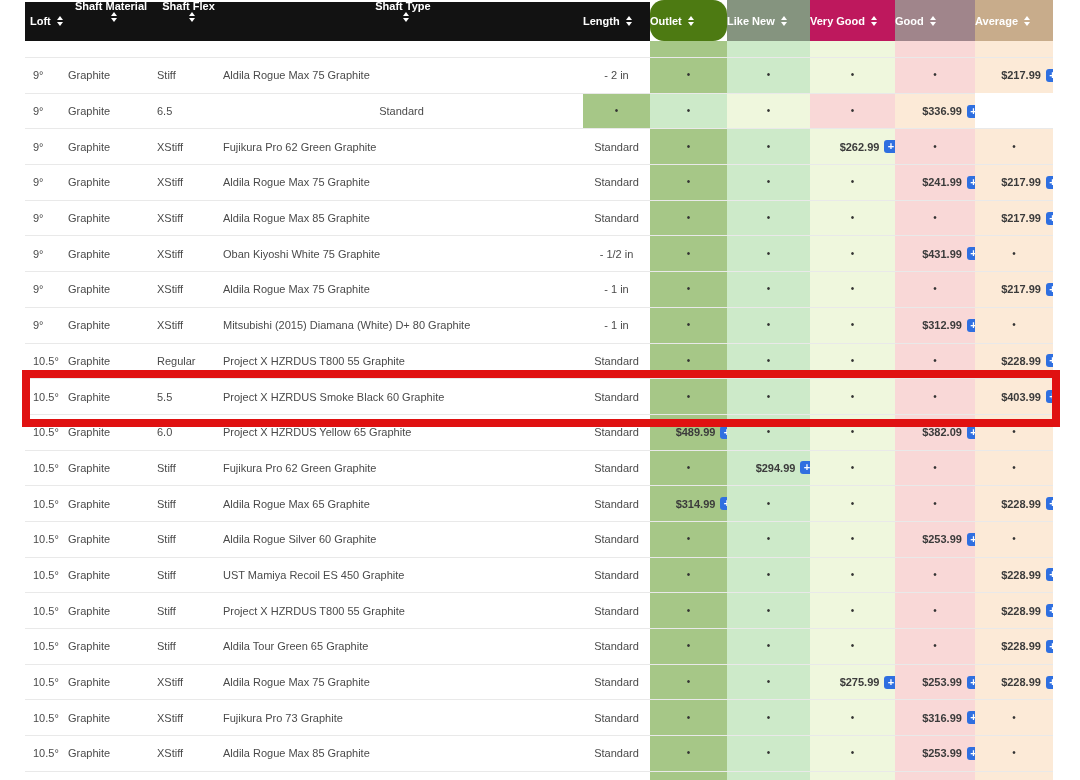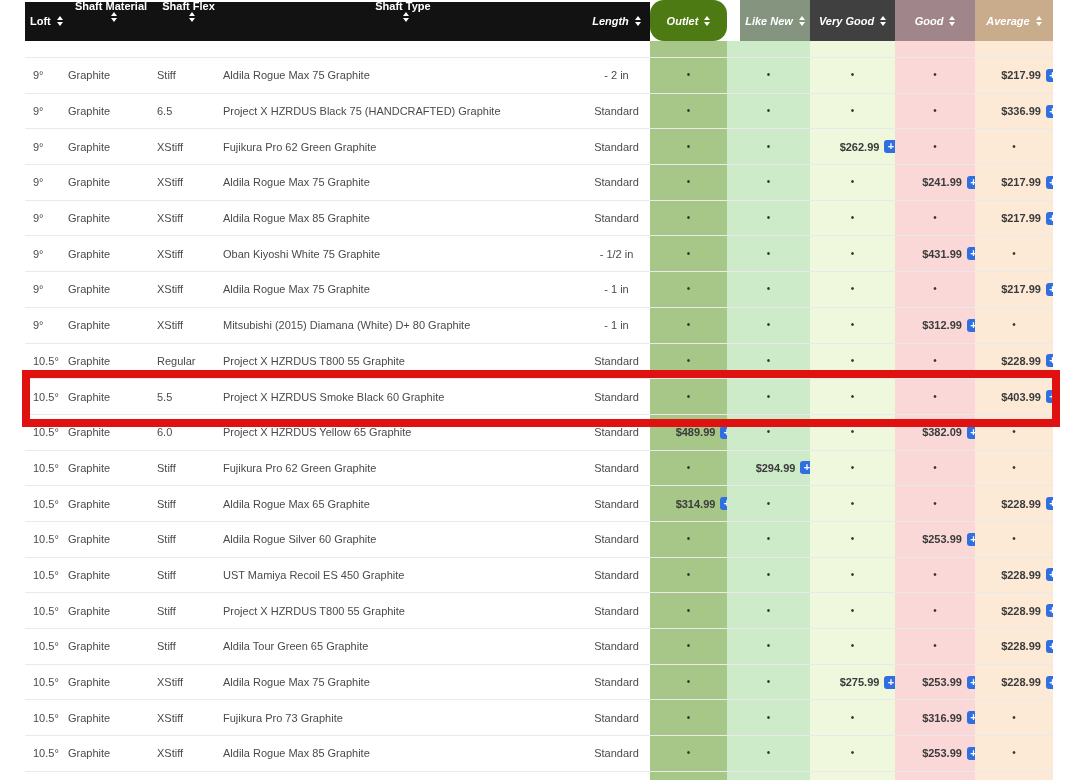--- a/index.html
+++ b/index.html
@@ -15,24 +15,24 @@
     margin-left:25px;width:1028px;box-sizing:border-box;
   }
   
   .thead .cell{
     height:41px;display:flex;align-items:center;box-sizing:border-box;
     color:#ffffff;font-size:11px;font-weight:bold;white-space:nowrap;
   }
   .h0,.h1,.h2,.h3,.h4{background:#121212;box-shadow:inset 0 2px 0 #ffffff;}
   .h0{padding-left:5px;}
   .h1,.h2,.h3{padding-left:3px;flex-direction:column;}
-  .h4,.h5,.h6,.h7,.h8,.h9{justify-content:center;font-style:italic;}
+  .h4,.h5,.h6,.h7,.h8,.h9{}
   .h5{background:#4d7a12;border-radius:14px;}
-  .h6{background:#85947f;margin-left:13px;}
-  .h7{background:#404040;color:#fdfdf2;}
+  .h6{background:#85947f;}
+  .h7{background:#be185d;color:#fdfdf2;}
   .h8{background:#a0858b;}
   .h9{background:#c8ac8b;color:#fbf3e4;}
   .sort{display:inline-flex;flex-direction:column;gap:2px;margin-left:6px;}
   .sort i{display:block;width:0;height:0;border-left:3px solid transparent;border-right:3px solid transparent;}
   .sort .up{border-bottom:4px solid currentColor;}
   .sort .dn{border-top:4px solid currentColor;}
   
   .brow .cell{
     display:flex;align-items:center;box-sizing:border-box;
     border-top:1px solid #e9e9e9;
@@ -172,21 +172,20 @@
         </div>
         <div class="cell c9">
           <span class="price">$217.99</span>
           <span class="plus">+</span>
         </div>
       </div>
       <div class="grid-row brow">
         <div class="cell c0">9°</div>
         <div class="cell c1">Graphite</div>
         <div class="cell c2">6.5</div>
-        <div class="cell c3">Project X HZRDUS Black 75 (HANDCRAFTED) Graphite</div>
         <div class="cell c4">Standard</div>
         <div class="cell c5">
           <span class="dot">•</span>
         </div>
         <div class="cell c6">
           <span class="dot">•</span>
         </div>
         <div class="cell c7">
           <span class="dot">•</span>
         </div>

